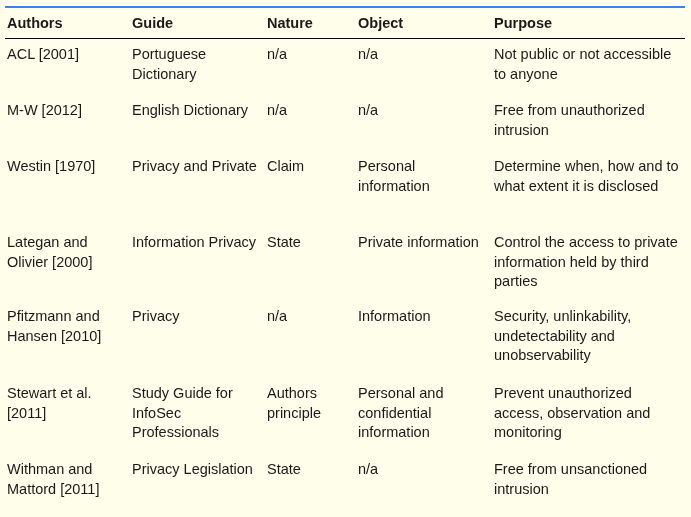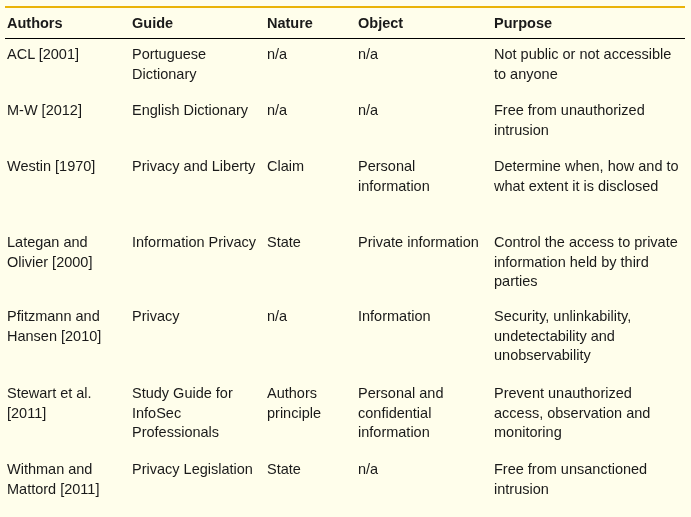--- a/index.html
+++ b/index.html
@@ -20,21 +20,21 @@
       left: 5px;
       top: 6px;
       width: 680px;
     }
     table {
       width: 680px;
       border-collapse: collapse;
       table-layout: fixed;
     }
     thead tr {
-      border-top: 2px solid #eab308;
+      border-top: 2px solid #3b82f6;
       border-bottom: 1px solid #000;
     }
     tbody tr:last-child {
       border-bottom: 3px solid #000;
     }
     th {
       text-align: left;
       font-weight: bold;
       padding: 6px 2px 6px 2px;
       height: 18px;
@@ -92,21 +92,21 @@
       </tr>
       <tr class="r1">
         <td>M-W [2012]</td>
         <td>English Dictionary</td>
         <td>n/a</td>
         <td>n/a</td>
         <td>Free from unauthorized intrusion</td>
       </tr>
       <tr class="r2">
         <td>Westin [1970]</td>
-        <td>Privacy and Liberty</td>
+        <td>Privacy and Private</td>
         <td>Claim</td>
         <td>Personal information</td>
         <td>Determine when, how and to what extent it is disclosed</td>
       </tr>
       <tr class="r3">
         <td>Lategan and Olivier [2000]</td>
         <td>Information Privacy</td>
         <td>State</td>
         <td>Private information</td>
         <td>Control the access to private information held by third parties</td>

